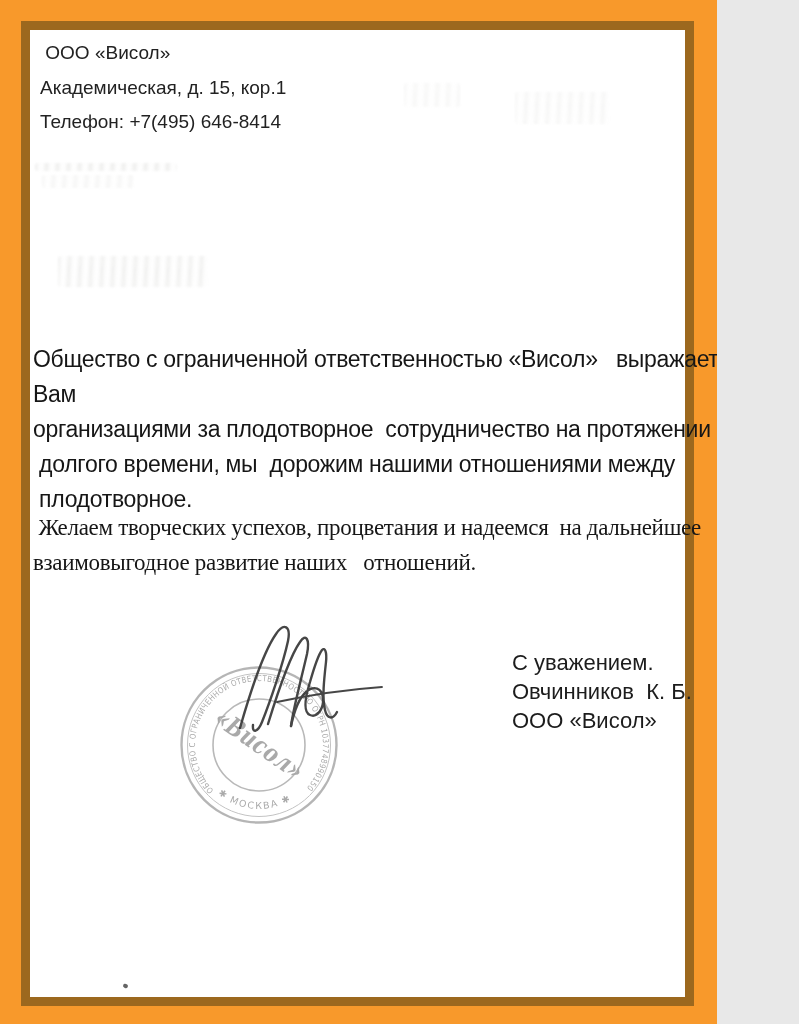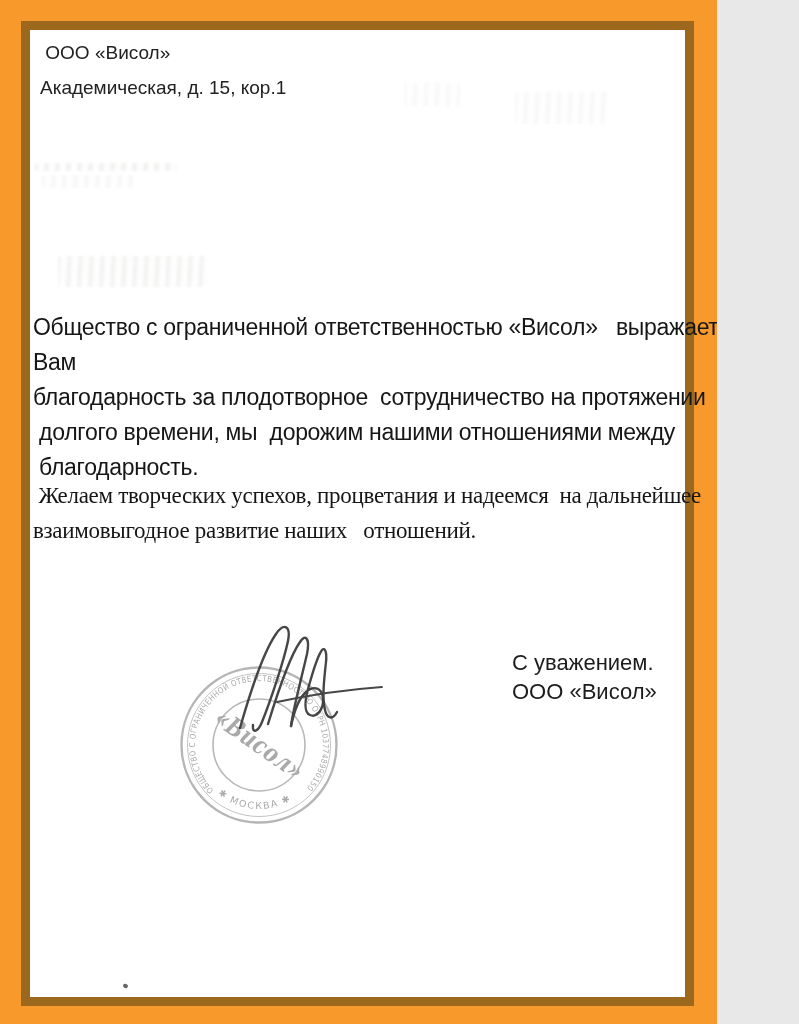--- a/index.html
+++ b/index.html
@@ -16,21 +16,21 @@
     border:9px solid #9C681E; 
     background:#FFFFFF;
   }
   .hline, .bline, .sline{white-space:pre-wrap;}
   .header{
     position:absolute;left:40px;top:36px;
     font-size:19px;line-height:34.5px;color:#222222;
   }
   .para{
     position:absolute;left:33px;width:730px;
-    font-size:23px;line-height:35px;letter-spacing:-0.3px;color:#161616;
+    font-size:23px;line-height:35px;letter-spacing:-0.3px;color:#161616;margin-top:32px;
   }
   .para-1{top:310px;}
   .para-2{top:478px;font-family:Liberation Serif, serif;}
   .signoff{
     position:absolute;left:512px;top:648px;width:220px;
     text-align:left;font-size:22px;line-height:29px;color:#1c1c1c;
   }
   .stamp{
     position:absolute;left:157px;top:643px;
     filter:blur(0.4px);opacity:0.82;
@@ -64,42 +64,44 @@
 </head>
 <body>
 
 <div class="page">
 
   <div class="paper"></div>
 
   <div class="header">
     <div class="hline"> ООО «Висол»</div>
     <div class="hline">Академическая, д. 15, кор.1</div>
+    <div class="hline">Телефон: +7(495) 646-8414</div>
   </div>
 
   <div class="smudge" style="left:35px;top:163px;width:142px;height:8px;opacity:0.55;"></div>
   <div class="smudge" style="left:42px;top:175px;width:92px;height:13px;opacity:0.30;"></div>
   <div class="smudge" style="left:58px;top:256px;width:150px;height:31px;opacity:0.45;"></div>
   <div class="smudge" style="left:404px;top:83px;width:56px;height:24px;opacity:0.25;"></div>
   <div class="smudge" style="left:515px;top:92px;width:95px;height:32px;opacity:0.28;"></div>
 
   <div class="para para-1">
     <div class="bline">Общество с ограниченной ответственностью «Висол»   выражает Вам</div>
-    <div class="bline">благодарность за плодотворное  сотрудничество на протяжении</div>
+    <div class="bline">организациями за плодотворное  сотрудничество на протяжении</div>
     <div class="bline"> долгого времени, мы  дорожим нашими отношениями между</div>
-    <div class="bline"> благодарность.</div>
+    <div class="bline"> плодотворное.</div>
   </div>
 
   <div class="para para-2">
     <div class="bline"> Желаем творческих успехов, процветания и надеемся  на дальнейшее</div>
     <div class="bline">взаимовыгодное развитие наших   отношений.</div>
   </div>
 
   <div class="signoff">
     <div class="sline">С уважением.</div>
+    <div class="sline">Овчинников  К. Б.</div>
     <div class="sline">ООО «Висол»</div>
   </div>
 
   <svg class="stamp" width="204" height="204" viewBox="0 0 204 204">
     <defs>
       <path id="ringPathTop" d="M 56.7,147.3 A 64,64 0 1 1 147.3,147.3" fill="none"></path>
       <path id="ringPathBottom" d="M 62.6,152.4 A 64,64 0 0 0 141.4,152.4" fill="none"></path>
     </defs>
     <circle cx="102" cy="102" r="77.5" fill="none" stroke="#a6a6a6" stroke-width="2.4"></circle>
     <circle cx="102" cy="102" r="71.5" fill="none" stroke="#b6b6b6" stroke-width="1"></circle>

